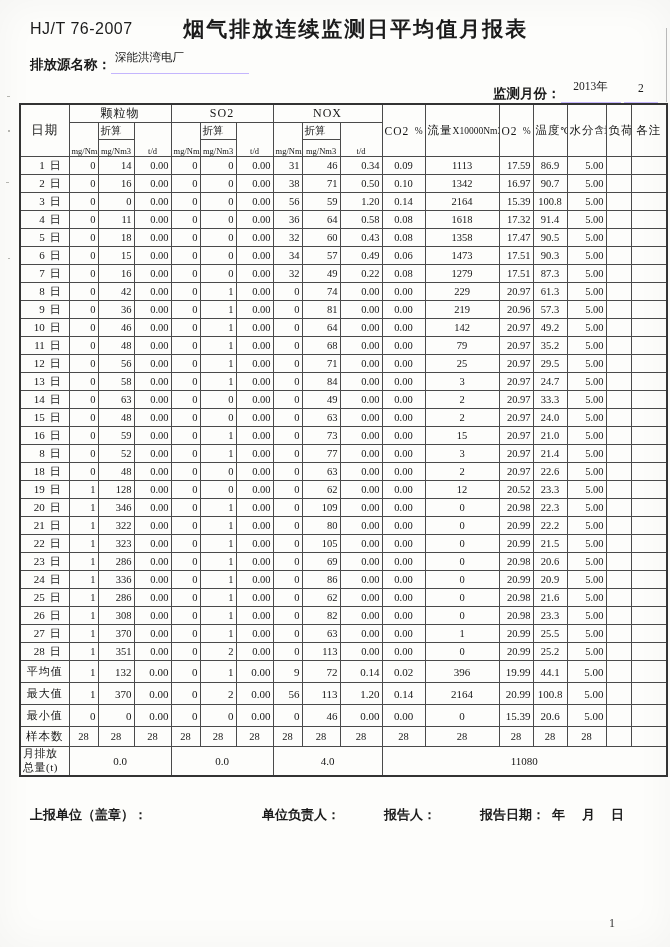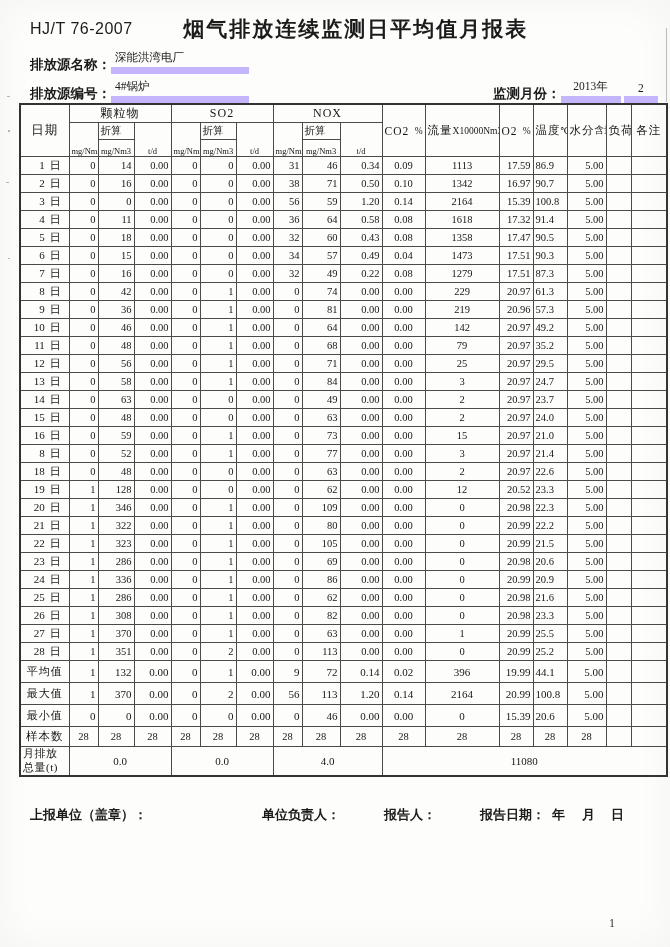--- a/index.html
+++ b/index.html
@@ -14,21 +14,21 @@
     overflow:hidden;
     box-shadow:inset 0 0 40px rgba(0,0,0,0.04);
   }
   
   .std-code{position:absolute;left:30px;top:20px;font-size:16px;letter-spacing:.5px;font-weight:400;font-family:"Liberation Sans","DejaVu Sans",sans-serif;}
   .doc-title{position:absolute;left:50%;top:15px;transform:translateX(-44%);font-size:21px;font-weight:700;letter-spacing:2px;font-family:"Liberation Sans","DejaVu Sans",sans-serif;white-space:nowrap;}
   .form-line{position:absolute;font-size:13.5px;font-weight:600;white-space:nowrap;}
   .fl-1{left:30px;top:50px;}
   .fl-2{left:30px;top:79px;}
   .fl-month{left:493px;top:79px;font-weight:600;}
-  .fill-val{display:inline-block;font-size:11.5px;font-weight:500;border-bottom:7px solid #c4b5fd;min-width:130px;padding:0 4px 2px 4px;vertical-align:bottom;}
+  .fill-val{display:inline-block;font-size:11.5px;font-weight:500;border-bottom:1px solid #c4b5fd;min-width:130px;padding:0 4px 8px 4px;vertical-align:bottom;}
   .fill-val.short{min-width:52px;text-align:center;}
   .fill-val.tiny{min-width:26px;text-align:center;}
   
   table.rpt{
     position:absolute;left:19px;top:103px;
     width:640px;border-collapse:collapse;table-layout:fixed;
     font-size:10.5px;color:#161616;
   }
   table.rpt td,table.rpt th{
     border:1px solid #4a4a4a;
@@ -45,21 +45,21 @@
   .vstack .l2{font-size:9.5px;}
   .vstack .l3{font-size:9.5px;}
   .vcenter{display:flex;align-items:center;justify-content:center;height:46px;font-size:11.5px;letter-spacing:1px;}
   
   td.c-date{text-align:center;height:17px;font-size:11px;}
   td.c-date .dnum{display:inline-block;width:16px;text-align:right;margin-right:5px;}
   td.c-num{text-align:right;padding-right:4px;}
   td.c-co2{text-align:center;}
   td.c-flow{text-align:center;}
   td.c-o2{text-align:right;padding-right:2px;}
-  td.c-temp{text-align:left;padding-right:1px;}
+  td.c-temp{text-align:center;padding-right:1px;}
   td.c-water{text-align:right;padding-right:5px;}
   td.c-empty{}
   tr.sum-row td{height:21px;font-size:11px;}
   td.sum-label{text-align:center;font-size:11.5px;letter-spacing:1px;margin-left:42px;}
   tr.samples-row td{height:19px;text-align:center;}
   tr.monthly-row td{height:28px;font-size:11px;}
   td.month-label{font-size:10.5px;line-height:1.25;padding-left:4px;letter-spacing:.5px;}
   td.month-span{text-align:center;font-size:11.5px;}
   td.month-total{text-align:center;font-size:11.5px;padding-left:97px;}
   
@@ -85,23 +85,20 @@
 </head>
 <body>
 
 <div class="page">
 
   <div class="std-code">HJ/T 76-2007</div>
   <div class="doc-title">烟气排放连续监测日平均值月报表</div>
 
   <div class="form-line fl-1">
     <span>排放源名称：</span><span class="fill-val">深能洪湾电厂</span>
-  </div>
-  <div class="form-line fl-2">
-    <span>排放源编号：</span><span class="fill-val">4#锅炉</span>
   </div>
   <div class="form-line fl-month">
     <span>监测月份：</span><span class="fill-val short">2013年</span>&nbsp;<span class="fill-val tiny">2</span>
   </div>
 
   <table class="rpt">
     <colgroup>
       <col style="width:49px">
         <col style="width:29px">
         <col style="width:36px">
@@ -284,21 +281,21 @@
           <td class="c-date"><span class="dnum">6</span><span class="dchar">日</span></td>
           <td class="c-num">0</td>
           <td class="c-num">15</td>
           <td class="c-num">0.00</td>
           <td class="c-num">0</td>
           <td class="c-num">0</td>
           <td class="c-num">0.00</td>
           <td class="c-num">34</td>
           <td class="c-num">57</td>
           <td class="c-num">0.49</td>
-          <td class="c-co2">0.04</td>
+          <td class="c-co2">0.06</td>
           <td class="c-flow">1473</td>
           <td class="c-o2">17.51</td>
           <td class="c-temp">90.3</td>
           <td class="c-water">5.00</td>
           <td class="c-empty"></td>
           <td class="c-empty"></td>
         </tr>
         <tr>
           <td class="c-date"><span class="dnum">7</span><span class="dchar">日</span></td>
           <td class="c-num">0</td>
@@ -439,21 +436,21 @@
           <td class="c-num">0.00</td>
           <td class="c-num">0</td>
           <td class="c-num">0</td>
           <td class="c-num">0.00</td>
           <td class="c-num">0</td>
           <td class="c-num">49</td>
           <td class="c-num">0.00</td>
           <td class="c-co2">0.00</td>
           <td class="c-flow">2</td>
           <td class="c-o2">20.97</td>
-          <td class="c-temp">23.7</td>
+          <td class="c-temp">33.3</td>
           <td class="c-water">5.00</td>
           <td class="c-empty"></td>
           <td class="c-empty"></td>
         </tr>
         <tr>
           <td class="c-date"><span class="dnum">15</span><span class="dchar">日</span></td>
           <td class="c-num">0</td>
           <td class="c-num">48</td>
           <td class="c-num">0.00</td>
           <td class="c-num">0</td>

